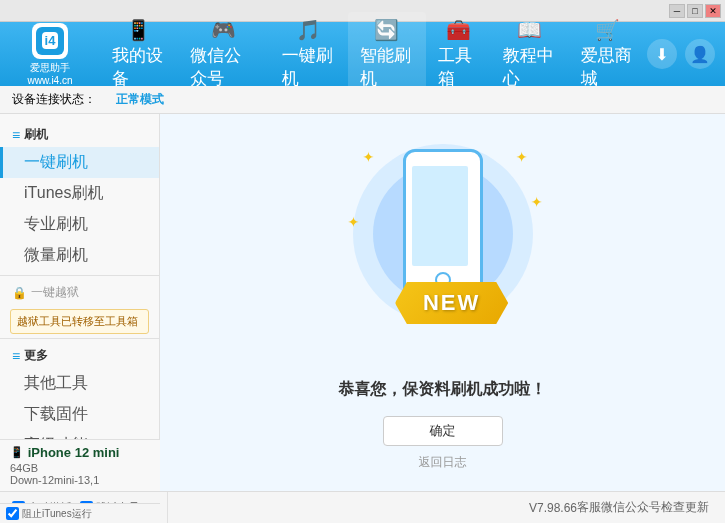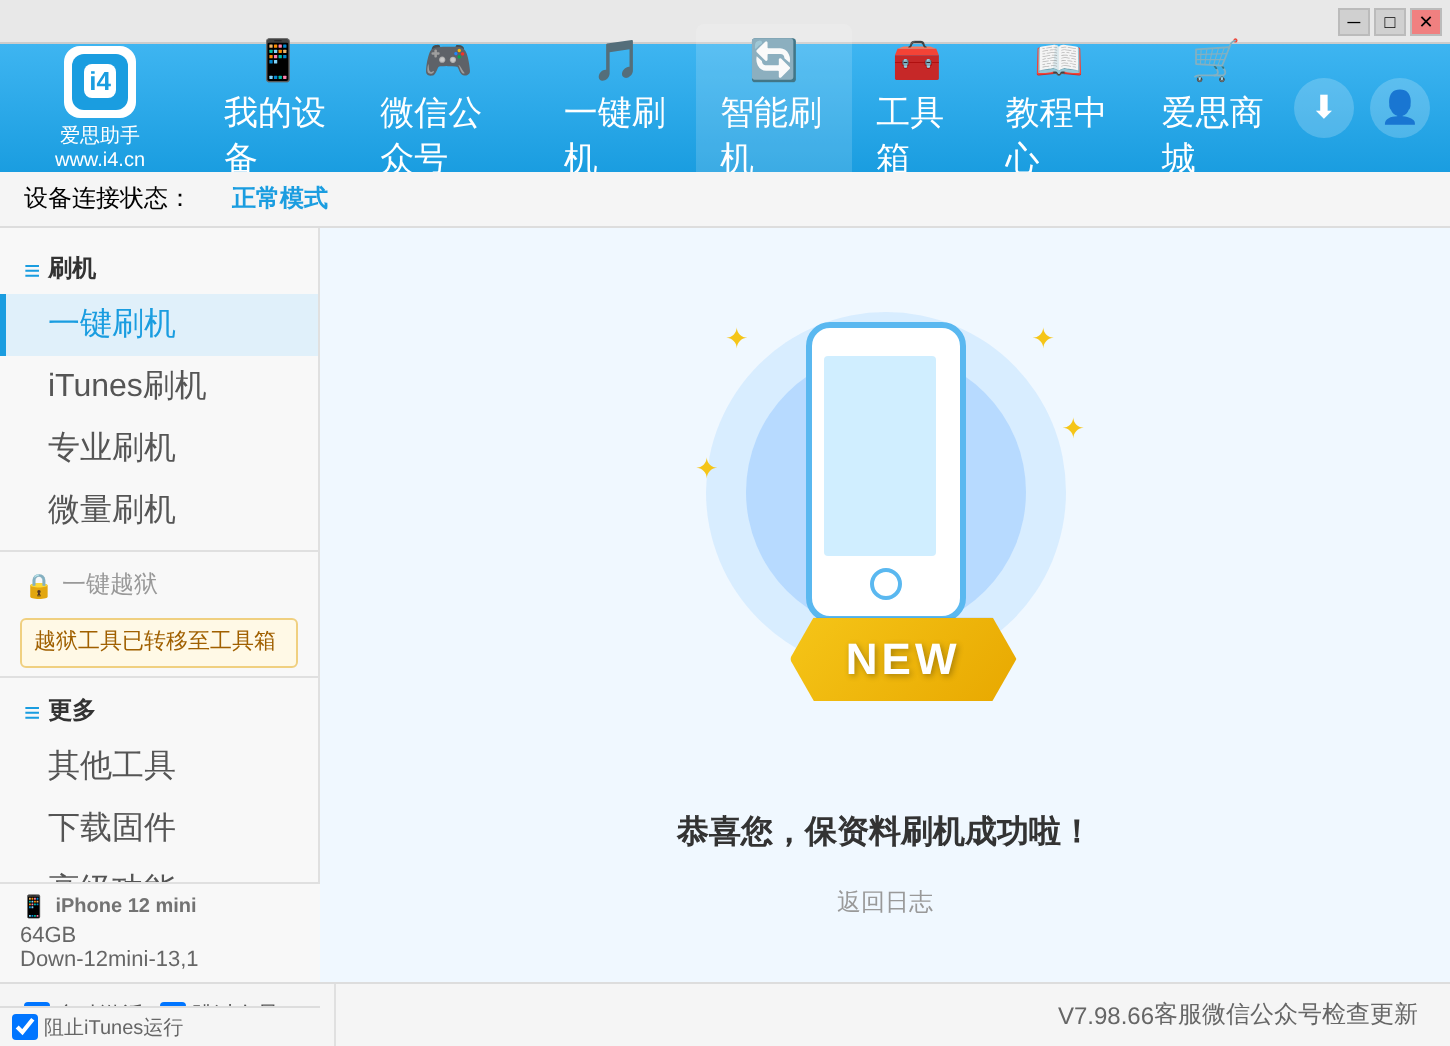--- a/index.html
+++ b/index.html
@@ -427,20 +427,21 @@
         <div class="phone-body">
           <div class="phone-screen"></div>
           <div class="phone-home"></div>
         </div>
 
         <div class="new-ribbon" style="position: absolute; bottom: 35px; left: 50%; transform: translateX(-42%); background: linear-gradient(135deg, rgb(245, 197, 24), rgb(232, 168, 0)); padding: 8px 28px; clip-path: polygon(12px 0%, calc(100% - 12px) 0%, 100% 50%, calc(100% - 12px) 100%, 12px 100%, 0% 50%); z-index: 3; box-shadow: rgba(0, 0, 0, 0.2) 2px 2px 6px;"><span style="color:white; font-size:22px; font-weight:900; letter-spacing:2px; text-shadow: 1px 1px 3px rgba(0,0,0,0.3);">NEW</span></div>
       </div>
 
       <div class="success-text">恭喜您，保资料刷机成功啦！</div>
 
+      <button class="confirm-btn">确定</button>
 
       <span class="back-link">返回日志</span>
     </div>
   </div>
 
   <div class="bottom-combined">
 
     <div style="width:160px; display:flex; flex-direction:column; justify-content:center; border-right:1px solid #e0e0e0; height:100%; padding-right:8px;">
       <div style="display:flex; gap:8px; align-items:center; padding: 0 4px;">
         <label class="checkbox-item">
@@ -472,21 +473,21 @@
     background: #f8f8f8;
     border-top: 1px solid #e0e0e0;
     padding: 5px 10px;
     font-size: 11px;
   }
 </style>
 
 <div class="device-bottom-panel">
   <div style="display:flex; align-items:center; gap:4px; margin-bottom:2px;">
     <span style="color:#1a9de0;">📱</span>
-    <span class="device-name" style="color:#737373; font-weight:bold; font-size:10px;">iPhone 12 mini</span>
+    <span class="device-name" style="color:#14532d; font-weight:bold; font-size:13px;">iPhone 12 mini</span>
   </div>
   <div class="device-detail">64GB</div>
   <div class="device-detail">Down-12mini-13,1</div>
 </div>
 
 <div style="position:absolute; bottom:0; left:0; width:160px; height:20px; background:#f5f5f5; border-top:1px solid #ddd; display:flex; align-items:center; padding:0 6px; font-size:10px; color:#666; z-index:10;">
   <input type="checkbox" checked="" style="margin-right: 3px;">
   <span>阻止iTunes运行</span>
 </div>
 

